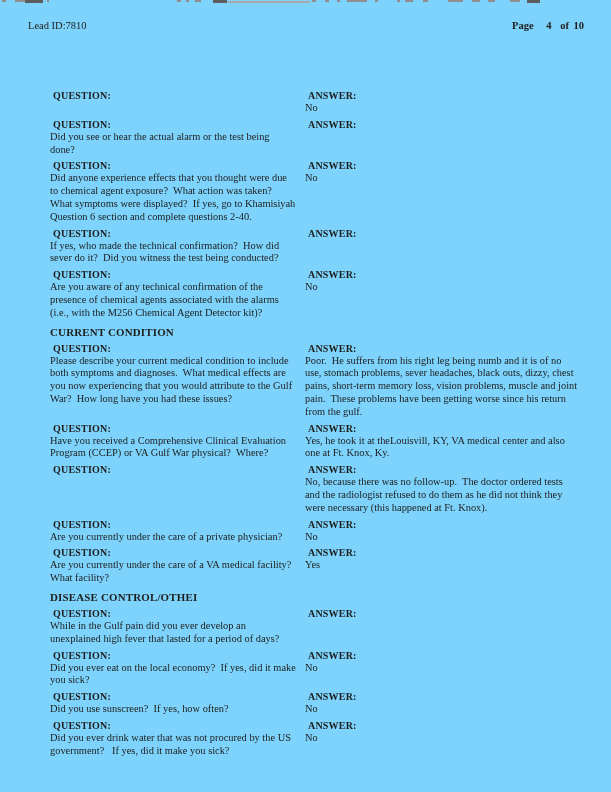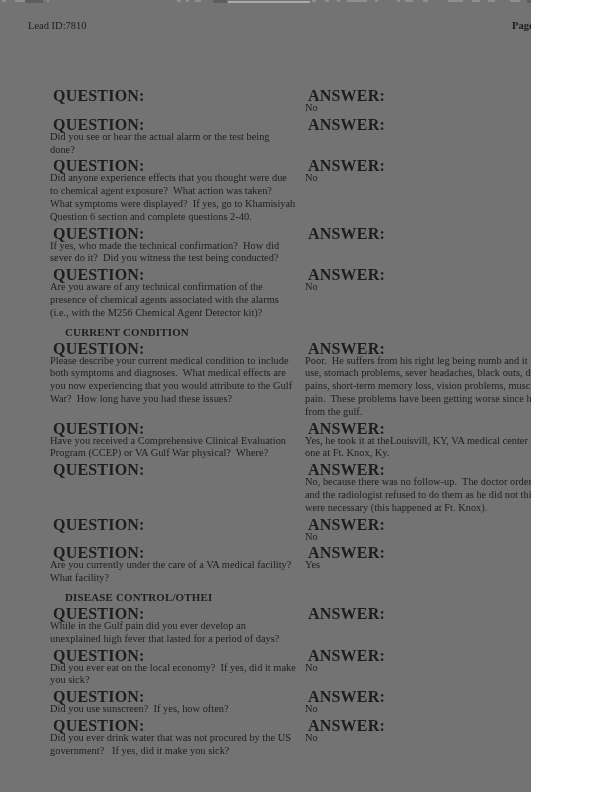--- a/index.html
+++ b/index.html
@@ -2,23 +2,23 @@
 <html><head>
 <meta charset="utf-8">
 <style>
   html, body {
     margin: 0;
     padding: 0;
     background: #ffffff;
   }
   .page {
     position: relative;
-    width: 531px;
+    width: 611px;
     height: 792px;
-    background: #737373;
+    background: #7dd3fc;
     font-family: "Liberation Serif", serif;
     color: #1d1d1d;
     overflow: hidden;
   }
   
   .scan-noise div {
     position: absolute;
     top: 0;
     height: 2px;
     background: #8f8f8f;
@@ -57,37 +57,36 @@
     flex: none;
     box-sizing: border-box;
     padding-right: 9px;
   }
   .a-col {
     flex: 1;
     min-width: 0;
   }
   .lbl {
     font-weight: 700;
-    font-size: 16px;
+    font-size: 10px;
     line-height: 13px;
     padding-left: 3px;
     letter-spacing: 0.2px;
   }
   .txt {
     font-size: 10.4px;
     line-height: 12.8px;
     white-space: pre-wrap;
   }
   .section-heading {
     font-weight: 700;
     font-size: 10.9px;
     line-height: 14px;
     margin-top: 5px;
     letter-spacing: 0.2px;
-    margin-left: 15px;
   }
 </style>
 </head>
 <body>
 
 <div class="page">
 
   <div class="scan-noise">
     <div style="left:2px;width:4px;"></div>
     <div style="left:15px;width:10px;"></div>
@@ -208,20 +207,21 @@
     </div>
     <div class="a-col">
       <div class="lbl">ANSWER:</div>
       <div class="txt">No, because there was no follow-up.  The doctor ordered tests and the radiologist refused to do them as he did not think they were necessary (this happened at Ft. Knox).</div>
     </div>
   </div>
 
   <div class="qa-block">
     <div class="q-col">
       <div class="lbl">QUESTION:</div>
+      <div class="txt">Are you currently under the care of a private physician?</div>
     </div>
     <div class="a-col">
       <div class="lbl">ANSWER:</div>
       <div class="txt">No</div>
     </div>
   </div>
 
   <div class="qa-block">
     <div class="q-col">
       <div class="lbl">QUESTION:</div>

